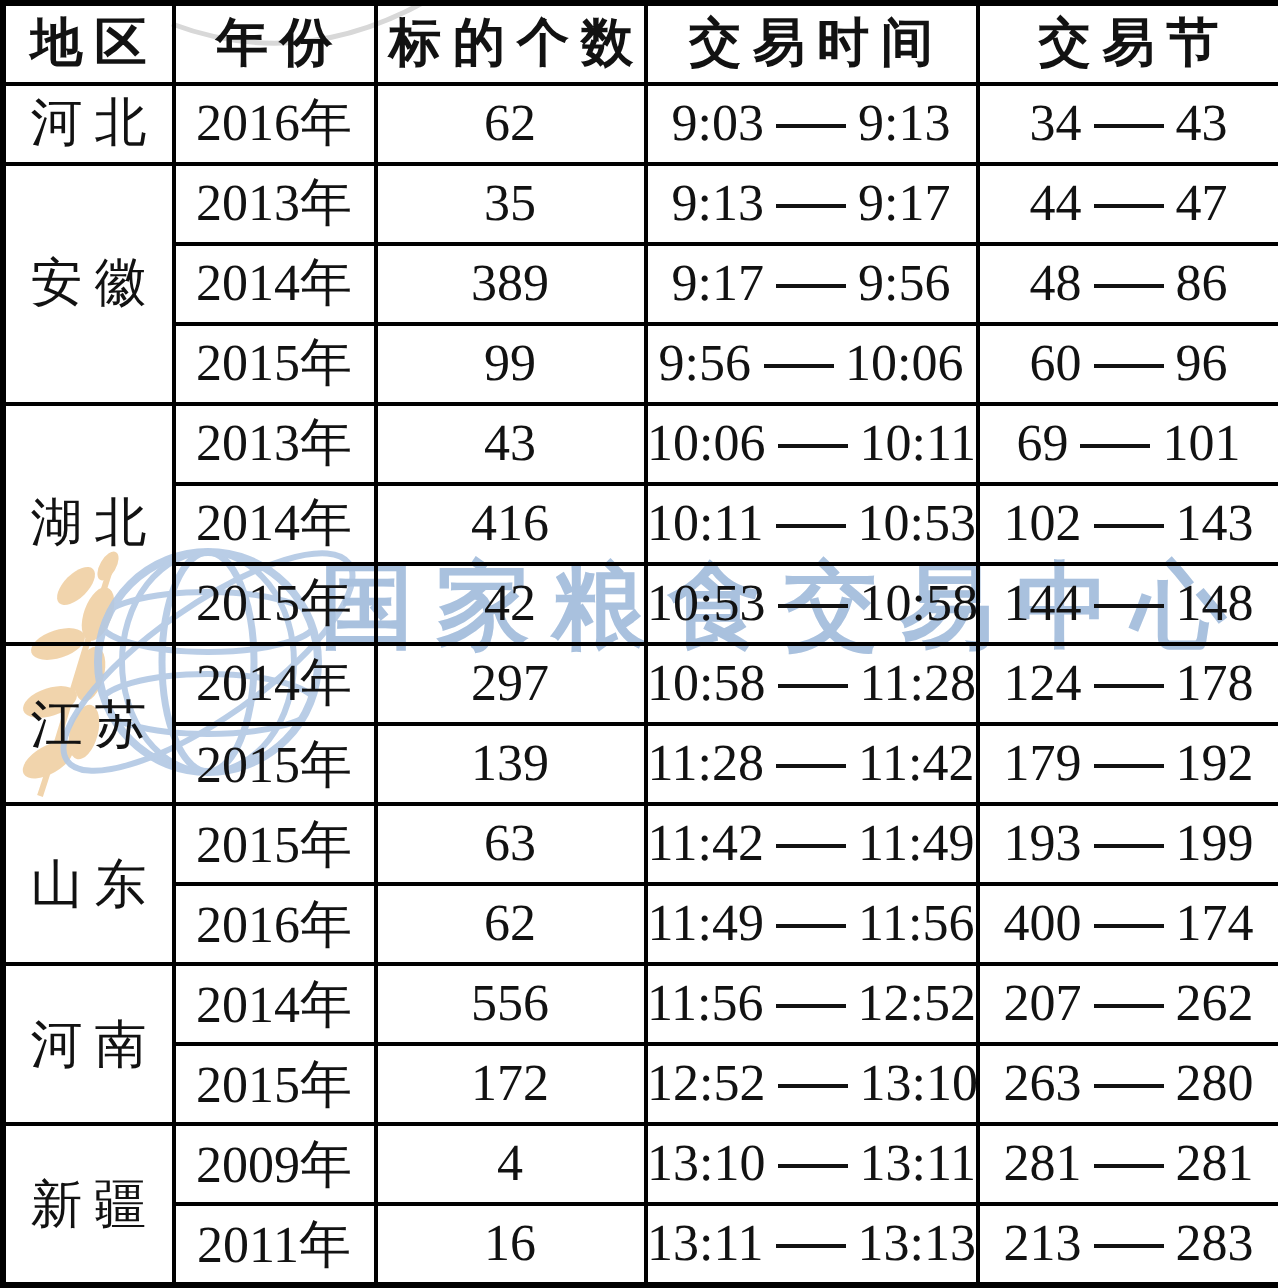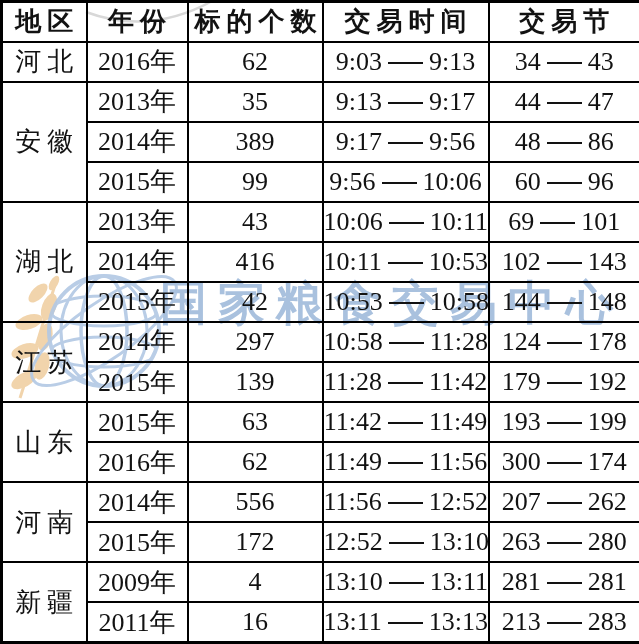--- a/index.html
+++ b/index.html
@@ -210,21 +210,21 @@
         <td class="region-cell" rowspan="2">山东</td>
         <td>2015年</td>
         <td>63</td>
         <td><span>11:42</span><span class="range-dash"></span><span>11:49</span></td>
         <td><span>193</span><span class="range-dash"></span><span>199</span></td>
       </tr>
       <tr>
         <td>2016年</td>
         <td>62</td>
         <td><span>11:49</span><span class="range-dash"></span><span>11:56</span></td>
-        <td><span>300</span><span class="range-dash"></span><span>174</span></td>
+        <td><span>400</span><span class="range-dash"></span><span>174</span></td>
       </tr>
 
       <tr>
         <td class="region-cell" rowspan="2">河南</td>
         <td>2014年</td>
         <td>556</td>
         <td><span>11:56</span><span class="range-dash"></span><span>12:52</span></td>
         <td><span>207</span><span class="range-dash"></span><span>262</span></td>
       </tr>
       <tr>

